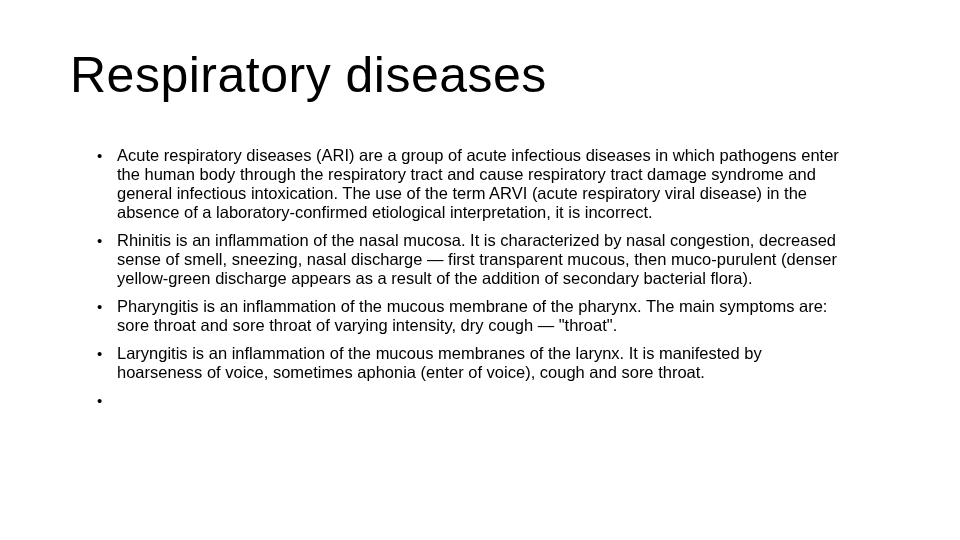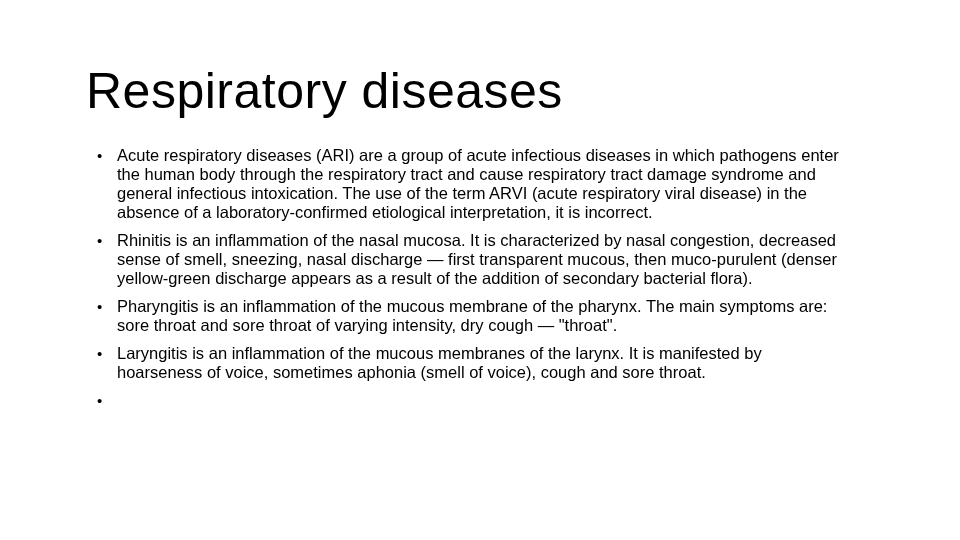--- a/index.html
+++ b/index.html
@@ -13,21 +13,21 @@
     height: 540px;
     background: #ffffff;
     overflow: hidden;
     font-family: "Liberation Sans", sans-serif;
     color: #000000;
   }
   .slide-title {
     position: absolute;
     left: 70px;
     top: 49px;
-    margin: 16px;
+    margin: 0;
     font-size: 50px;
     font-weight: 400;
     letter-spacing: 0.5px;
     line-height: 1.05;
     color: #000000;
     white-space: nowrap;
   }
   .bullet-list {
     position: absolute;
     left: 96px;
@@ -73,21 +73,21 @@
       <span>Rhinitis is an inflammation of the nasal mucosa. It is characterized by nasal congestion, decreased sense of smell, sneezing, nasal discharge — first transparent mucous, then muco-purulent (denser yellow-green discharge appears as a result of the addition of secondary bacterial flora).</span>
     </li>
 
     <li class="bullet-item">
       <span class="bullet-dot">•</span>
       <span>Pharyngitis is an inflammation of the mucous membrane of the pharynx. The main symptoms are: sore throat and sore throat of varying intensity, dry cough — "throat".</span>
     </li>
 
     <li class="bullet-item">
       <span class="bullet-dot">•</span>
-      <span>Laryngitis is an inflammation of the mucous membranes of the larynx. It is manifested by hoarseness of voice, sometimes aphonia (smell of voice), cough and sore throat.</span>
+      <span>Laryngitis is an inflammation of the mucous membranes of the larynx. It is manifested by hoarseness of voice, sometimes aphonia (enter of voice), cough and sore throat.</span>
     </li>
 
     <li class="bullet-item">
       <span class="bullet-dot">•</span>
     </li>
 
   </ul>
 
 </div>
 

